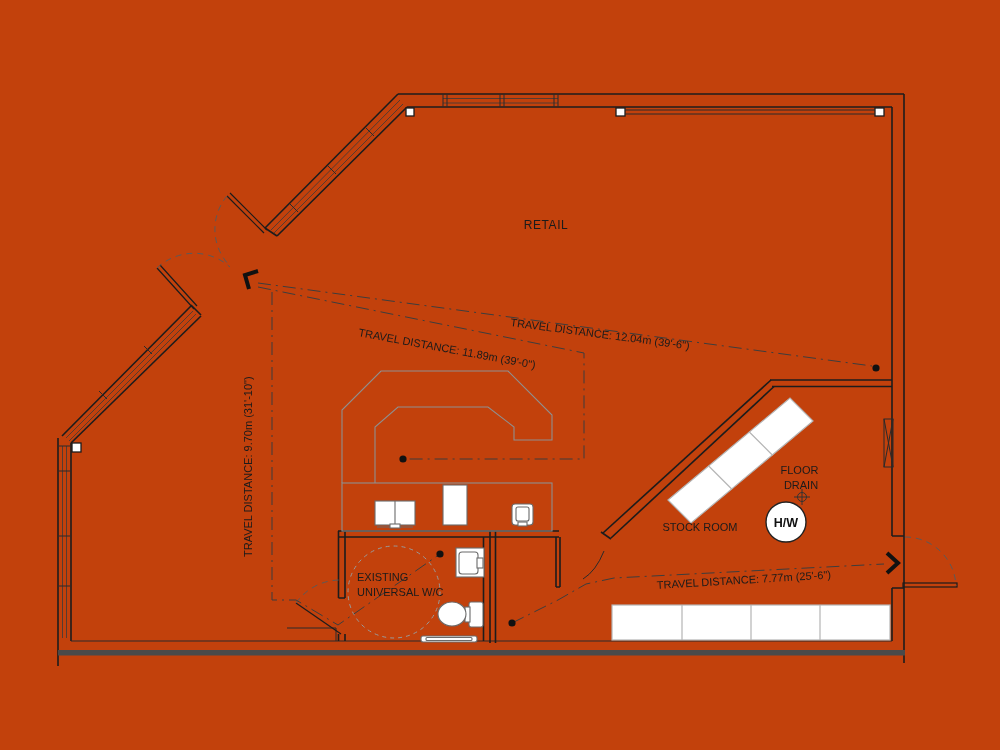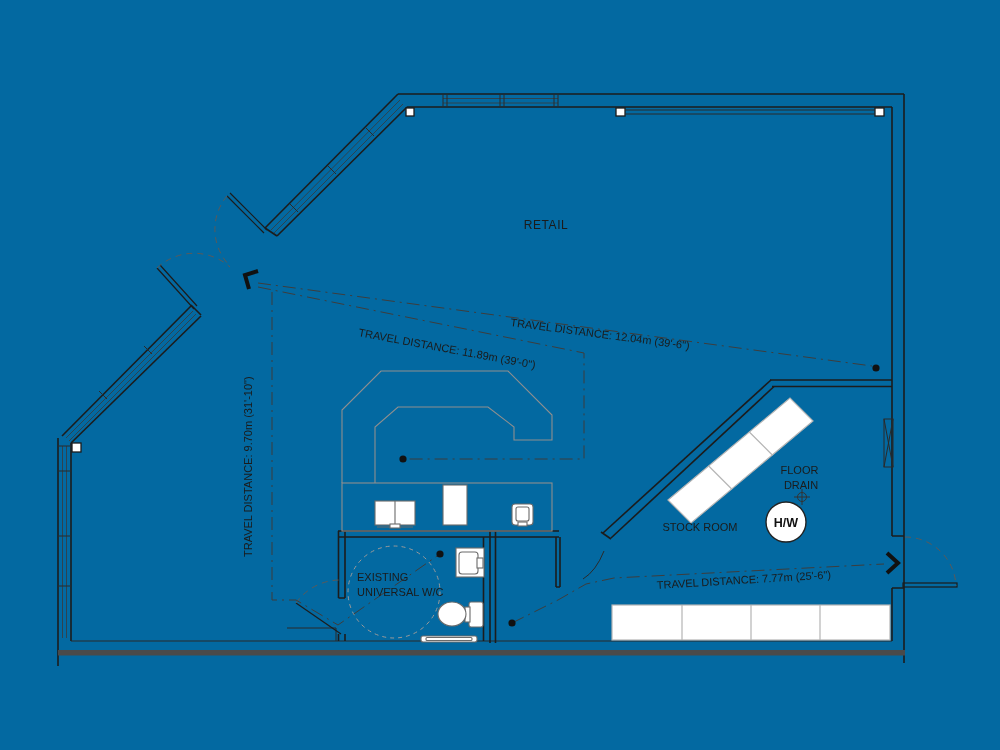--- a/index.html
+++ b/index.html
@@ -1,17 +1,17 @@
 <!DOCTYPE html>
 <html><head>
 <meta charset="utf-8">
 <style>
   html,body{margin:0;padding:0;background:#ffffff;}
   .plan-wrap{
-    width:1000px;height:750px;position:relative;background:#0369a1;
+    width:1000px;height:750px;position:relative;background:#c2410c;
     font-family:"Liberation Sans", sans-serif;overflow:hidden;text-align:right;
   }
   svg{display:block;}
   .lbl{fill:#1b1b1b;font-size:11px;font-family:"Liberation Sans",sans-serif;}
   .lbl-big{fill:#1b1b1b;font-size:12px;letter-spacing:.6px;font-family:"Liberation Sans",sans-serif;}
   .lbl-bold{fill:#111;font-size:12.5px;font-weight:bold;font-family:"Liberation Sans",sans-serif;}
   .wall{stroke:#1c1c1c;stroke-width:1.6;fill:none;}
   .wall-thin{stroke:#2a2a2a;stroke-width:1;fill:none;}
   .glaze{stroke:#3a3a3a;stroke-width:.8;fill:none;}
   .leaf{stroke:#1c1c1c;stroke-width:1.2;fill:none;}

